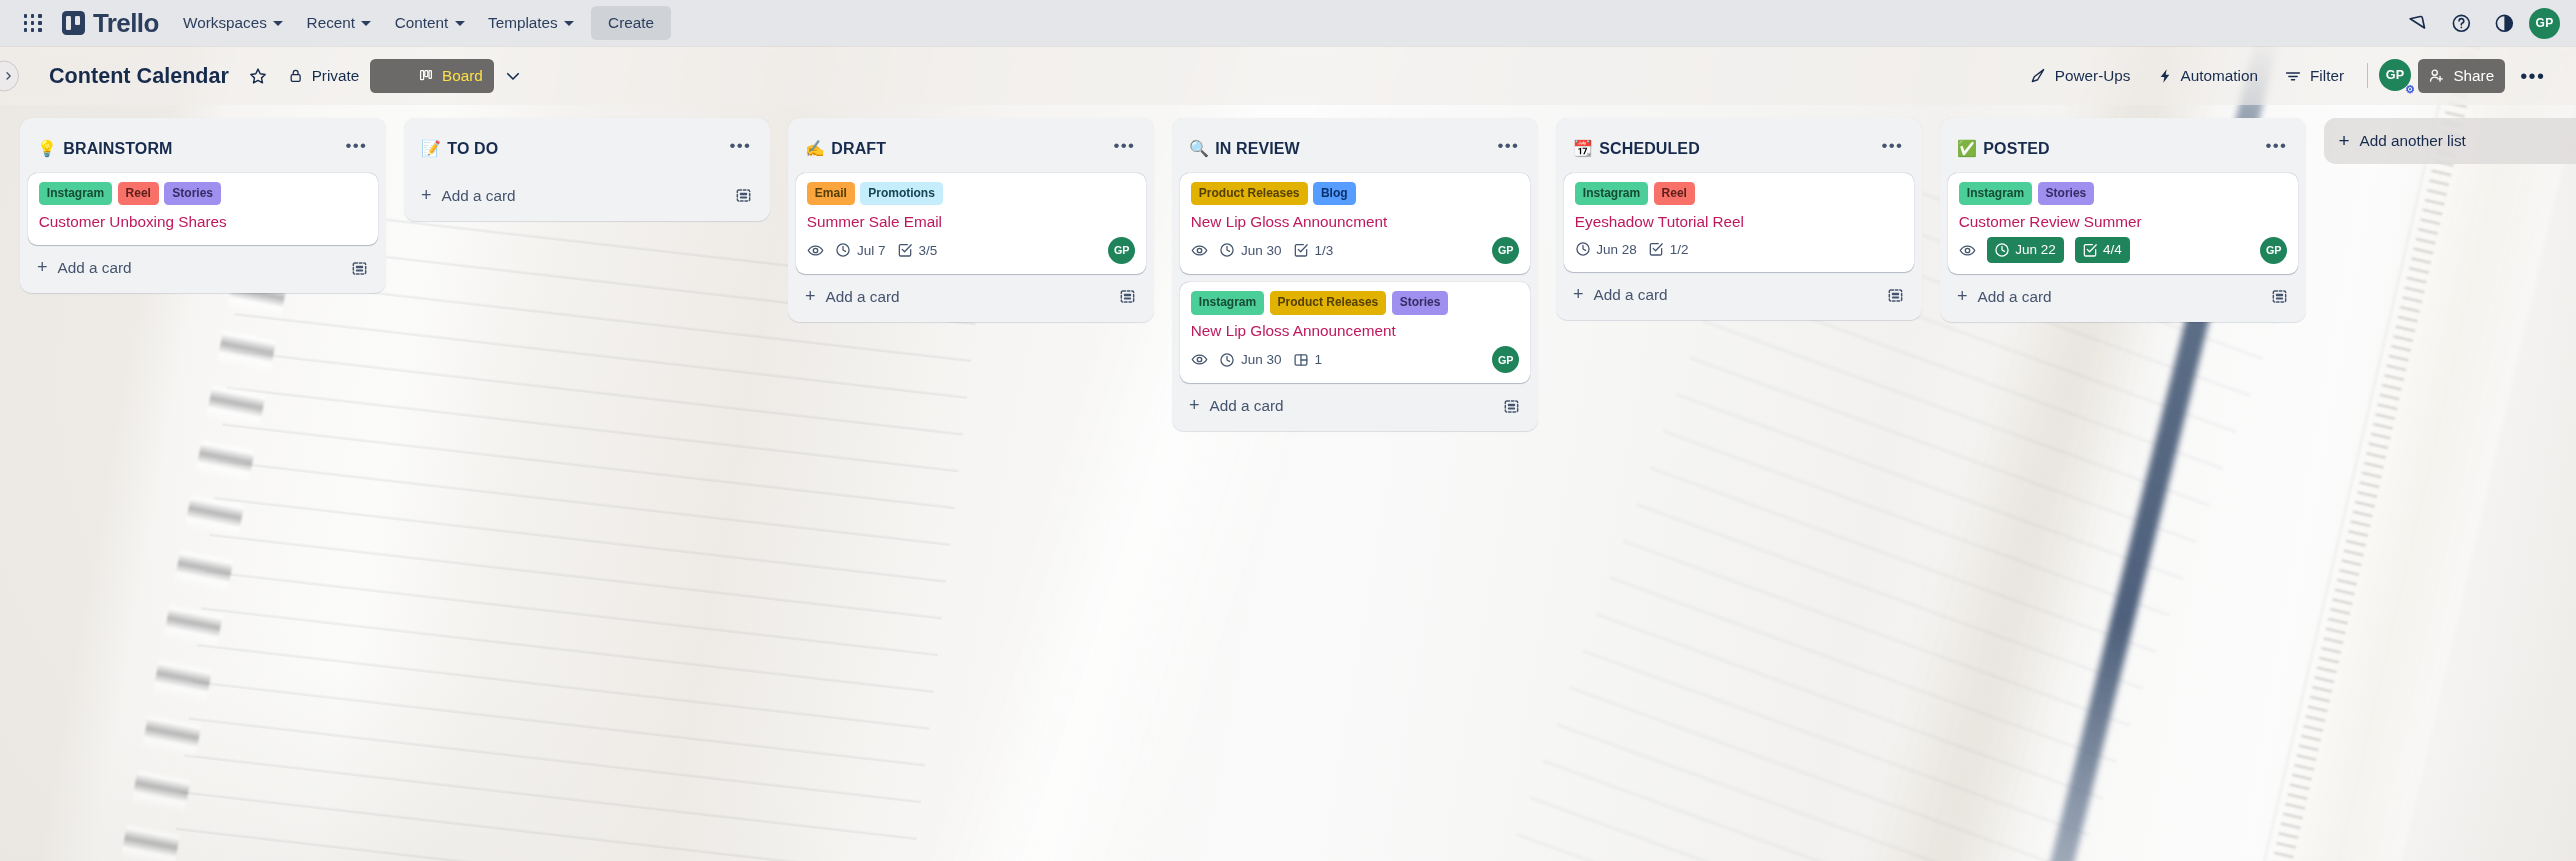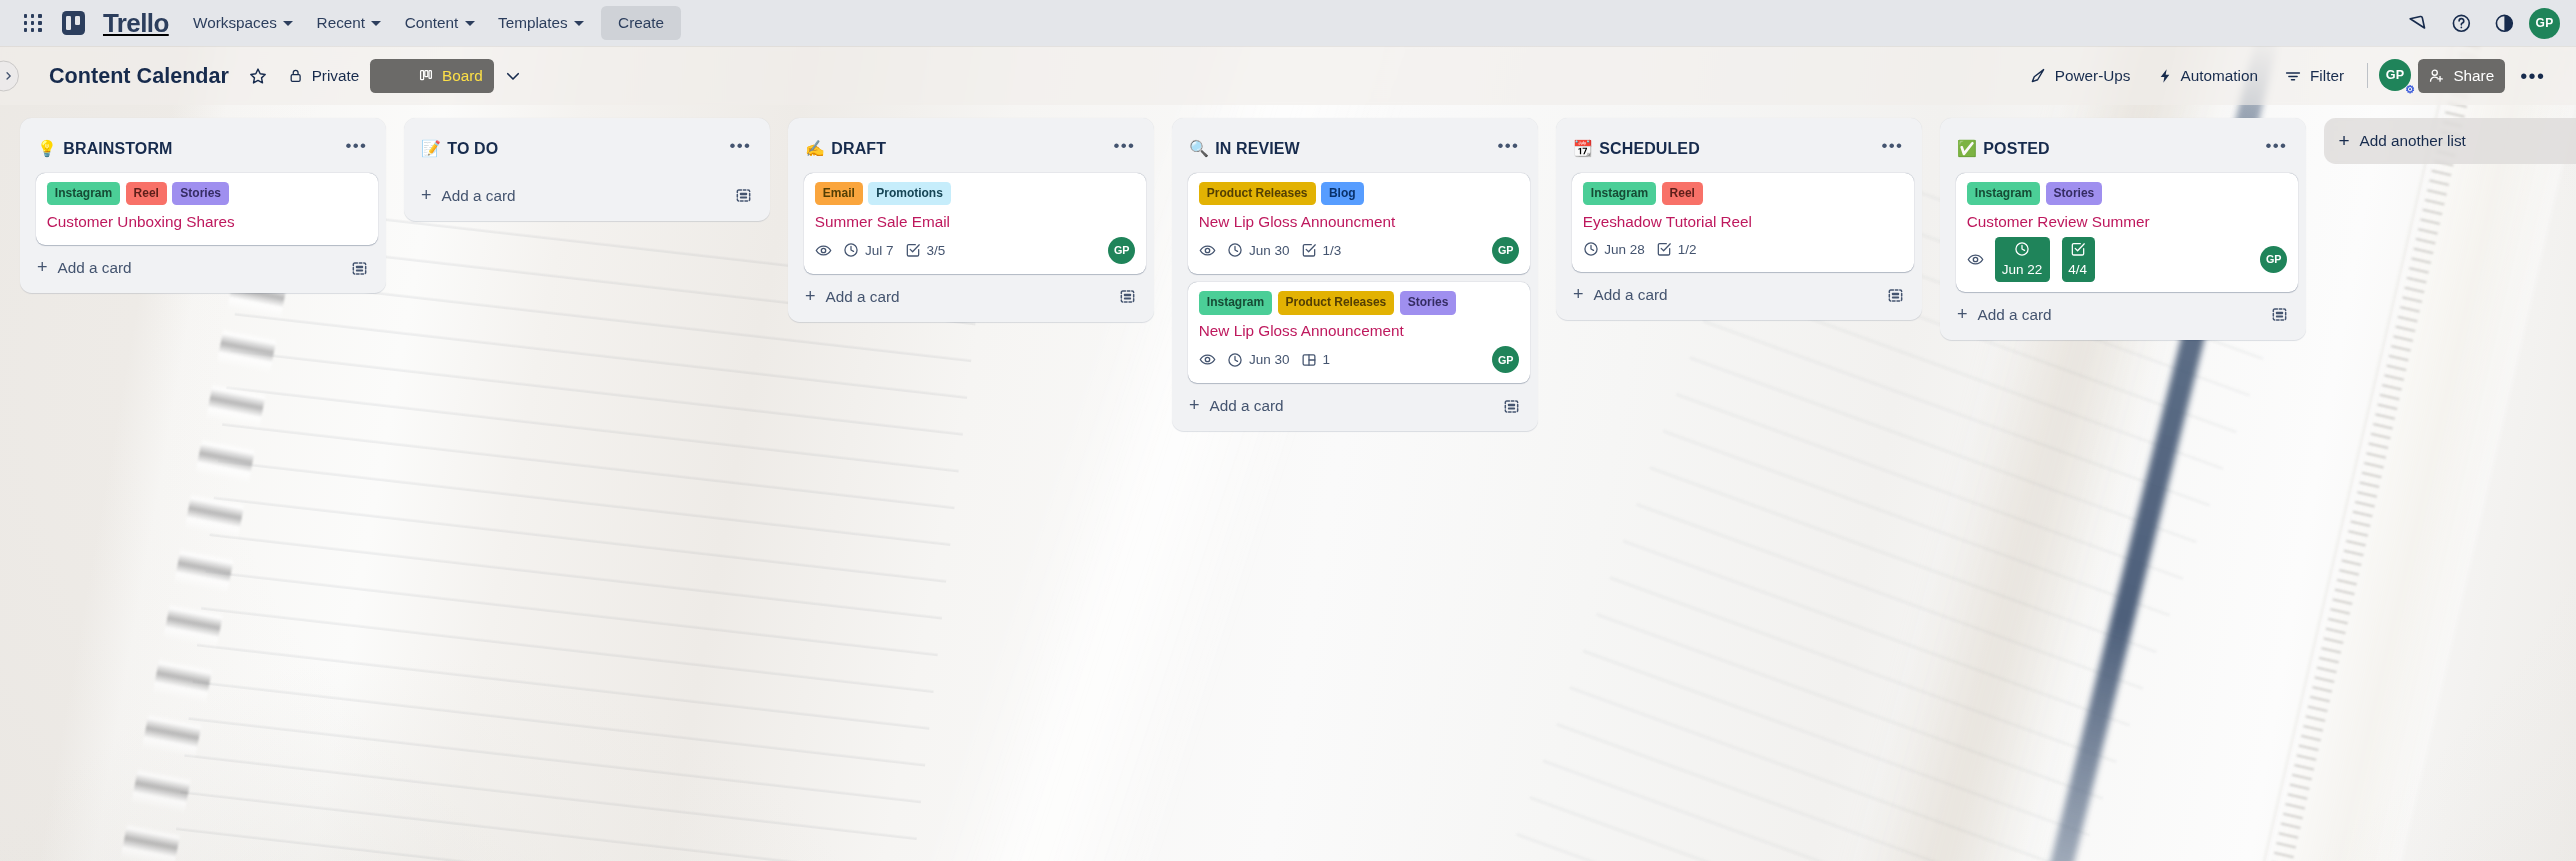--- a/index.html
+++ b/index.html
@@ -147,22 +147,22 @@
   }
   .nav-left { display:flex; align-items:center; gap: 0; }
   #app-switcher {
     width: 40px; height: 40px; display:flex; align-items:center; justify-content:center;
     border-radius: 5.4px; cursor: pointer;
   }
   .grid9 { display:grid; grid-template-columns: repeat(3, 3.6px); grid-template-rows: repeat(3, 3.6px); gap: 3.6px; }
   .grid9 i { display:block; width:3.6px; height:3.6px; background:#2c3e5d; border-radius:0.9px; }
 
   #brand {
-    display:flex; align-items:center; gap: 18px;
-    padding: 5.4px 12.6px 5.4px 9px; border-radius: 5.4px; cursor:pointer;text-decoration:underline;
+    display:flex; align-items:center; gap: 8px;
+    padding: 5.4px 12.6px 5.4px 9px; border-radius: 5.4px; cursor:pointer;
   }
   #brand .logo-mark {
     width: 23.4px; height: 23.4px; border-radius: 4.5px; background:#2c3e5d;
     position: relative;
   }
   #brand .logo-mark::before {
     content:""; position:absolute; left:4.5px; top:4.5px; width:5.4px; height:14.4px; background:#e4e6ea; border-radius:1.3px;
   }
   #brand .logo-mark::after {
     content:""; position:absolute; left:13.5px; top:4.5px; width:5.4px; height:9px; background:#e4e6ea; border-radius:1.3px;
@@ -278,21 +278,21 @@
     letter-spacing: 0.1px;
   }
   .list-emoji { font-size: 16px; line-height:1; }
   .list-menu {
     margin-left:auto; width: 29px; height: 29px; border-radius:4.5px;
     display:flex; align-items:center; justify-content:center; cursor:pointer;
     color:#44546f; font-size: 17px; letter-spacing:1.3px; line-height:1;
     padding-bottom: 6.3px;
   }
 
-  .cards { display:flex; flex-direction:column; gap: 8px; margin-left: 8px; }
+  .cards { display:flex; flex-direction:column; gap: 8px; }
   .card {
     background:#fff; border-radius: 9px;
     padding: 9px 10.8px 10px 10.8px;
     box-shadow: 0 0.9px 0.9px #091e4240, 0 0 0.9px #091e424f;
     cursor: pointer;
   }
   .labels { display:flex; flex-wrap:wrap; gap: 5.4px; margin-bottom: 6.3px; }
   .label {
     font-size: 12px; font-weight:700; line-height: 1;
     padding: 5.4px 8px 6.3px 8px; border-radius: 4.5px;
@@ -305,21 +305,21 @@
   .card-badges {
     display:flex; align-items:center; gap: 11.7px;
     min-height: 27px; padding-top: 1.8px;
   }
   .badge {
     display:flex; align-items:center; gap: 5.4px;
     font-size: 13.5px; color:#44546f; line-height:1;
   }
   .badge.done {
     background:#1f845a; color:#fff; font-weight: 500;
-    padding: 4.5px 8px 5.4px 6.3px; border-radius: 4.5px; flex-direction: column;
+    padding: 4.5px 8px 5.4px 6.3px; border-radius: 4.5px;
   }
   .badge.done svg { stroke:#fff; }
   .card-avatar {
     margin-left:auto;
     width: 27px; height:27px; border-radius:50%;
     background:#1f845a; color:#fff;
     font-size:10.8px; font-weight:700;
     display:flex; align-items:center; justify-content:center;
   }
 

